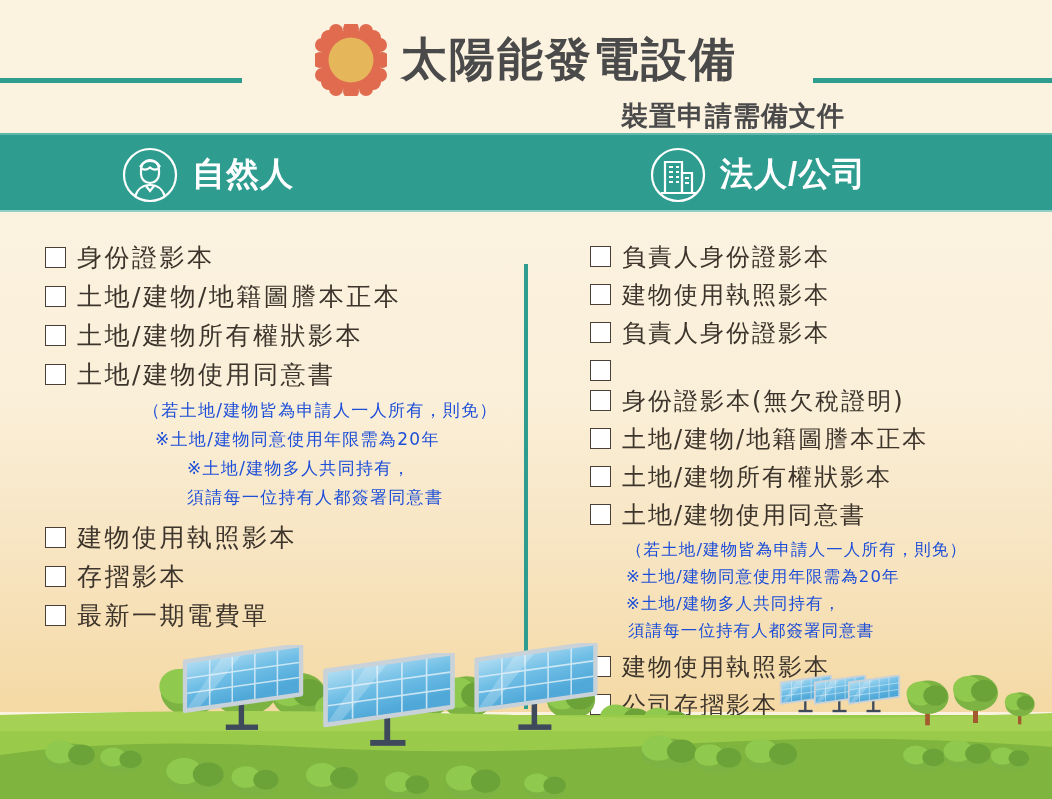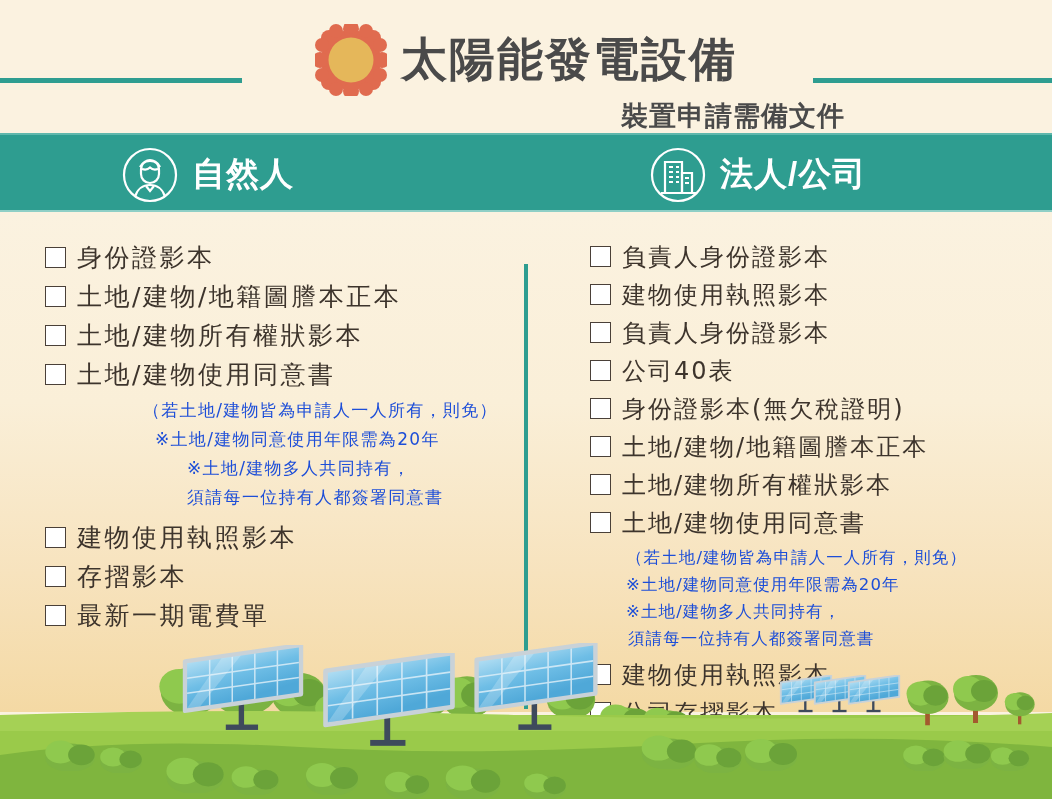--- a/index.html
+++ b/index.html
@@ -190,21 +190,20 @@
     <div class="item">
       <span class="cb cb-r"></span>
       <span class="item-text">建物使用執照影本</span>
     </div>
     <div class="item">
       <span class="cb cb-r"></span>
       <span class="item-text">負責人身份證影本</span>
     </div>
     <div class="item">
       <span class="cb cb-r"></span>
-      <span class="item-text">公司40表</span>
     </div>
     <div class="item">
       <span class="cb cb-r"></span>
       <span class="item-text">身份證影本(無欠稅證明)</span>
     </div>
     <div class="item">
       <span class="cb cb-r"></span>
       <span class="item-text">土地/建物/地籍圖謄本正本</span>
     </div>
     <div class="item">

